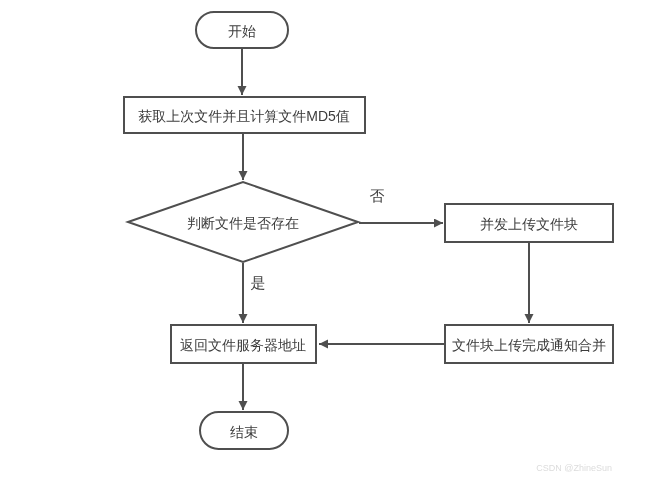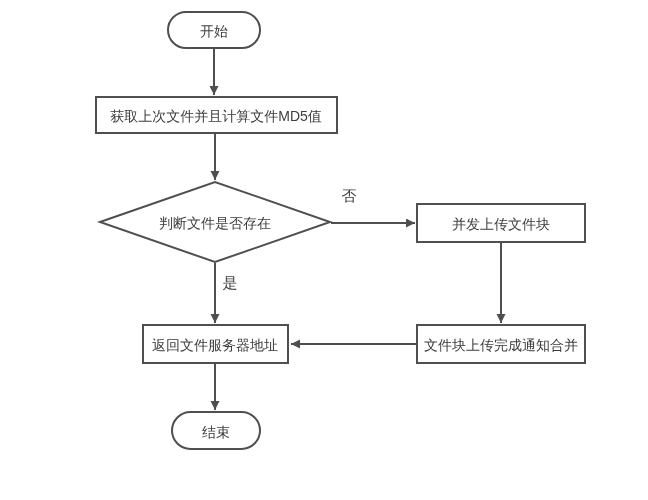--- a/index.html
+++ b/index.html
@@ -11,20 +11,21 @@
     width: 648px;
     height: 500px;
     font-family: "Liberation Sans", "DejaVu Sans", sans-serif;
   }
   .canvas {
     position: relative;
     width: 592px;
     height: 500px;
     background: #ffffff;
     overflow: hidden;
+    margin-left: 28px;
   }
   .flow-svg {
     position: absolute;
     left: 0;
     top: 0;
   }
   .flow-svg .node-shape {
     fill: #ffffff;
     stroke: #4f4f4f;
     stroke-width: 2;
@@ -100,15 +101,16 @@
     <text class="node-label" x="215" y="345" text-anchor="middle" dominant-baseline="central">返回文件服务器地址</text>
 
     <rect class="node-shape" x="172" y="412" width="88" height="37" rx="18.5" ry="18.5"></rect>
     <text class="node-label" x="216" y="432" text-anchor="middle" dominant-baseline="central">结束</text>
 
     <text class="edge-label" x="349" y="195" text-anchor="middle" dominant-baseline="central">否</text>
     <text class="edge-label" x="230" y="282" text-anchor="middle" dominant-baseline="central">是</text>
   </svg>
 
   <div class="watermark">
+    <div class="watermark-secondary">CSDN @ZhineSun</div>
   </div>
 
 </div>
 
 </body></html>

